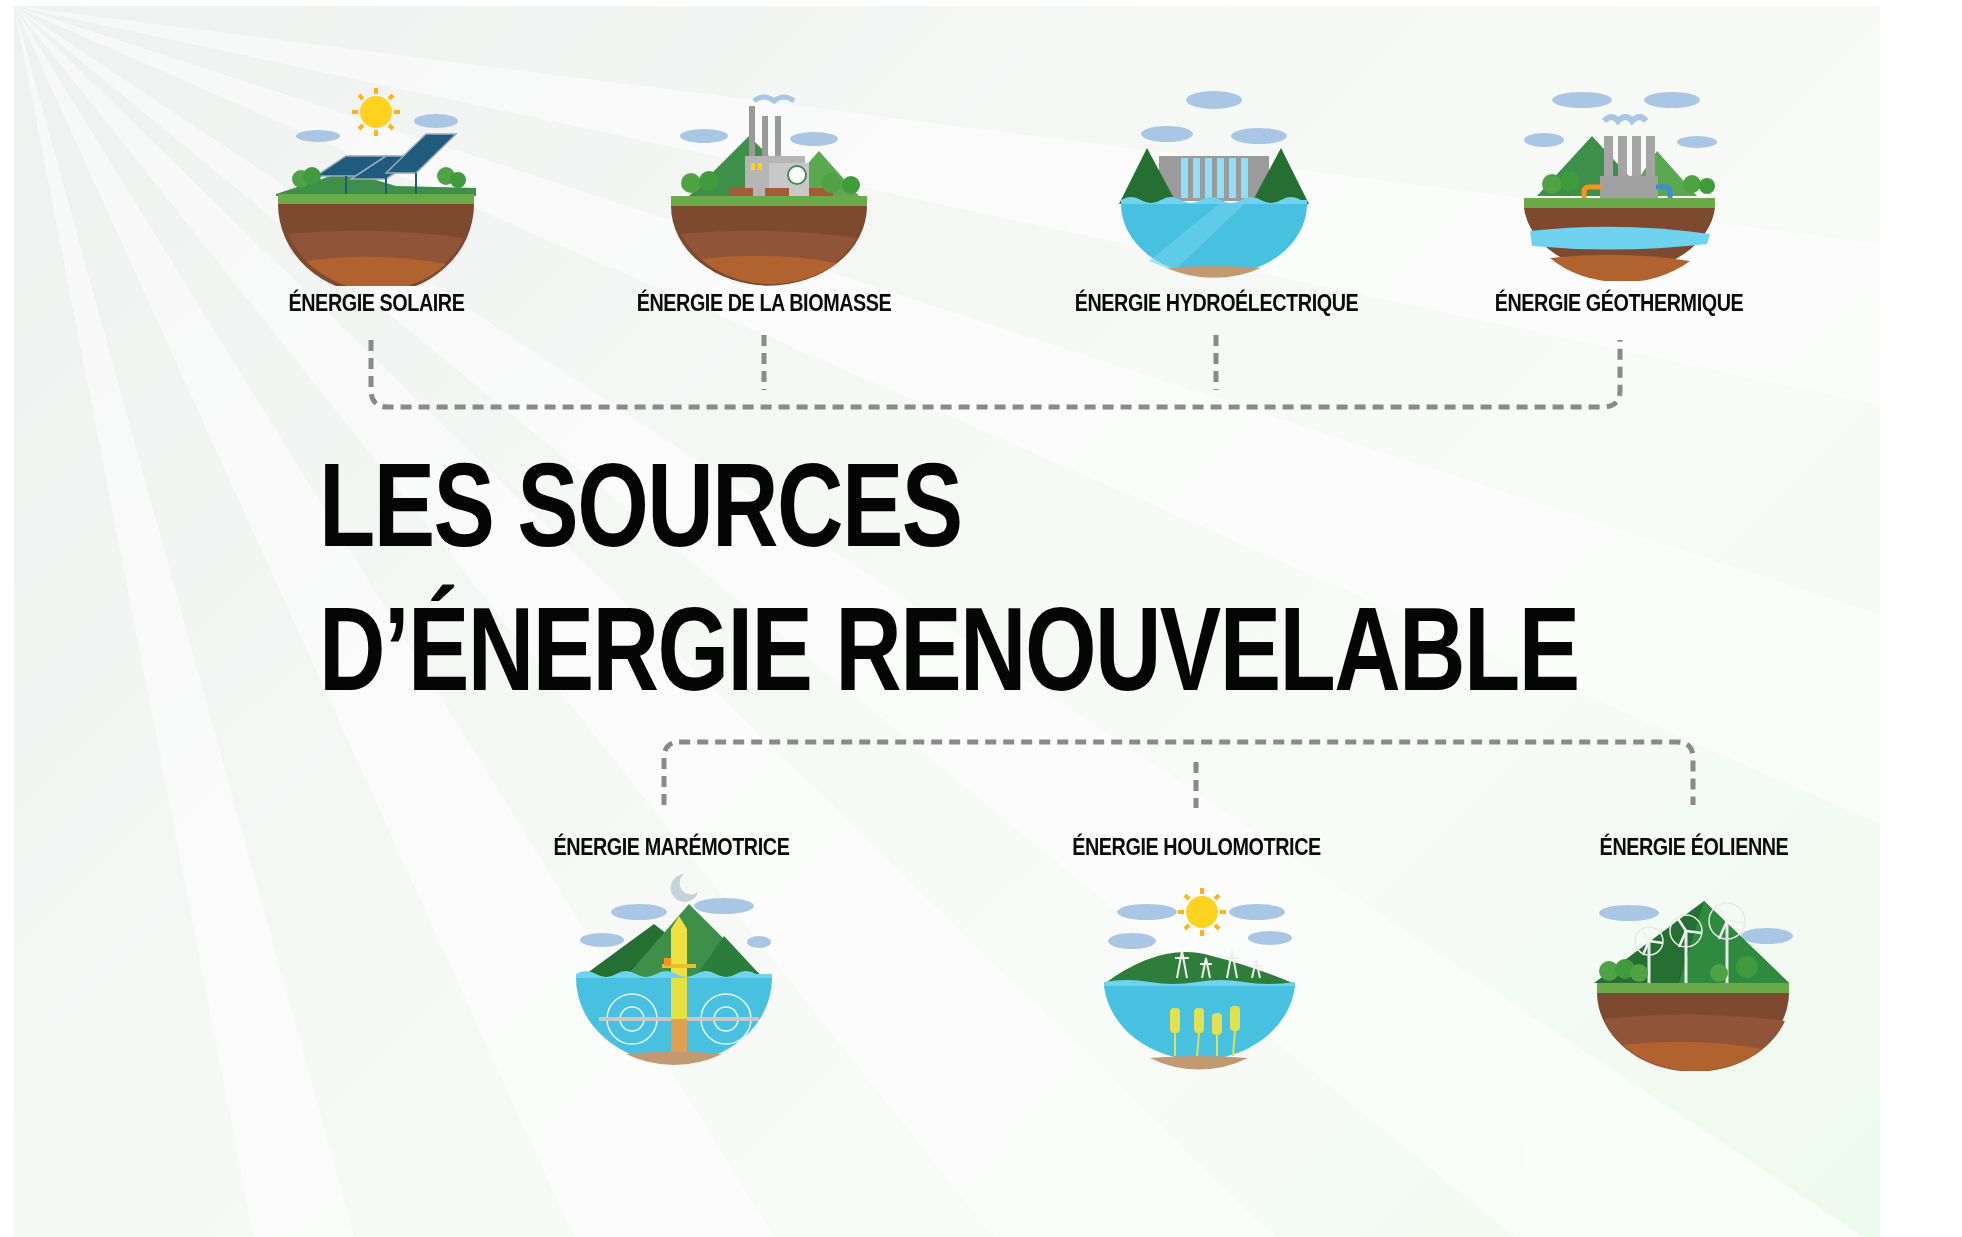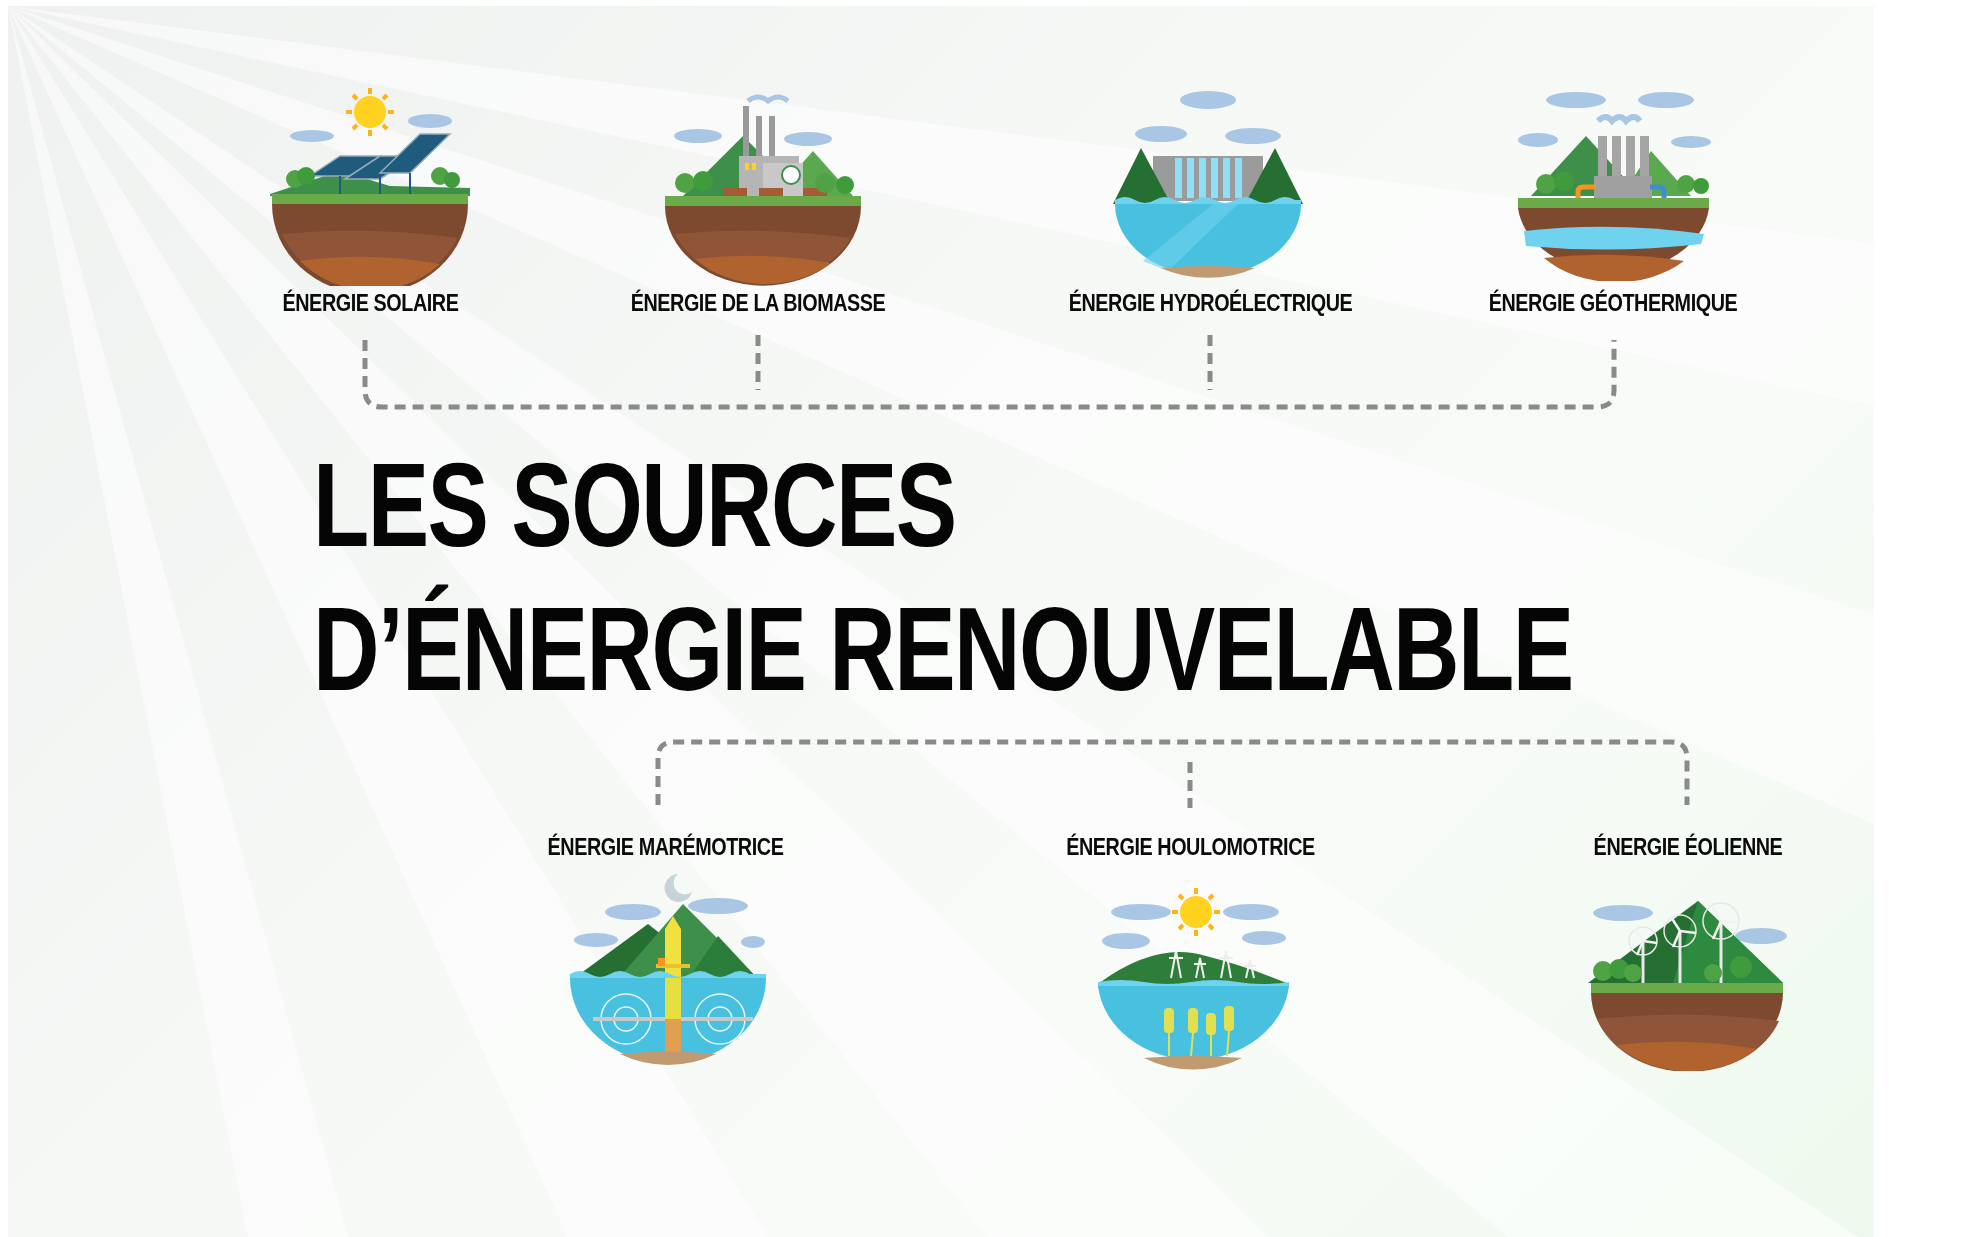--- a/index.html
+++ b/index.html
@@ -2,21 +2,21 @@
 <html><head>
 <meta charset="utf-8">
 <style>
   html, body { margin: 0; padding: 0; }
   body {
     width: 1962px; height: 1237px; position: relative; overflow: hidden;
     background: #ffffff;
     font-family: "Liberation Sans", "DejaVu Sans", sans-serif;
   }
   .canvas {
-    position: absolute; left: 8px; top: 6px; width: 1866px; height: 1231px;
+    position: absolute; left: 14px; top: 6px; width: 1866px; height: 1231px;
     background: linear-gradient(135deg, #eef1ef 0%, #f6f8f6 40%, #f8fbf8 70%, #eefaee 100%);
     overflow: hidden;
   }
   .rays { position: absolute; left: 0; top: 0; width: 1962px; height: 1231px; }
   .label {
     position: absolute; font-weight: 700; color: #0b0b0b;
     font-size: 23px; letter-spacing: -0.5px; white-space: nowrap;
     transform: scaleX(0.86); transform-origin: center center;
     text-align: center;
   }

